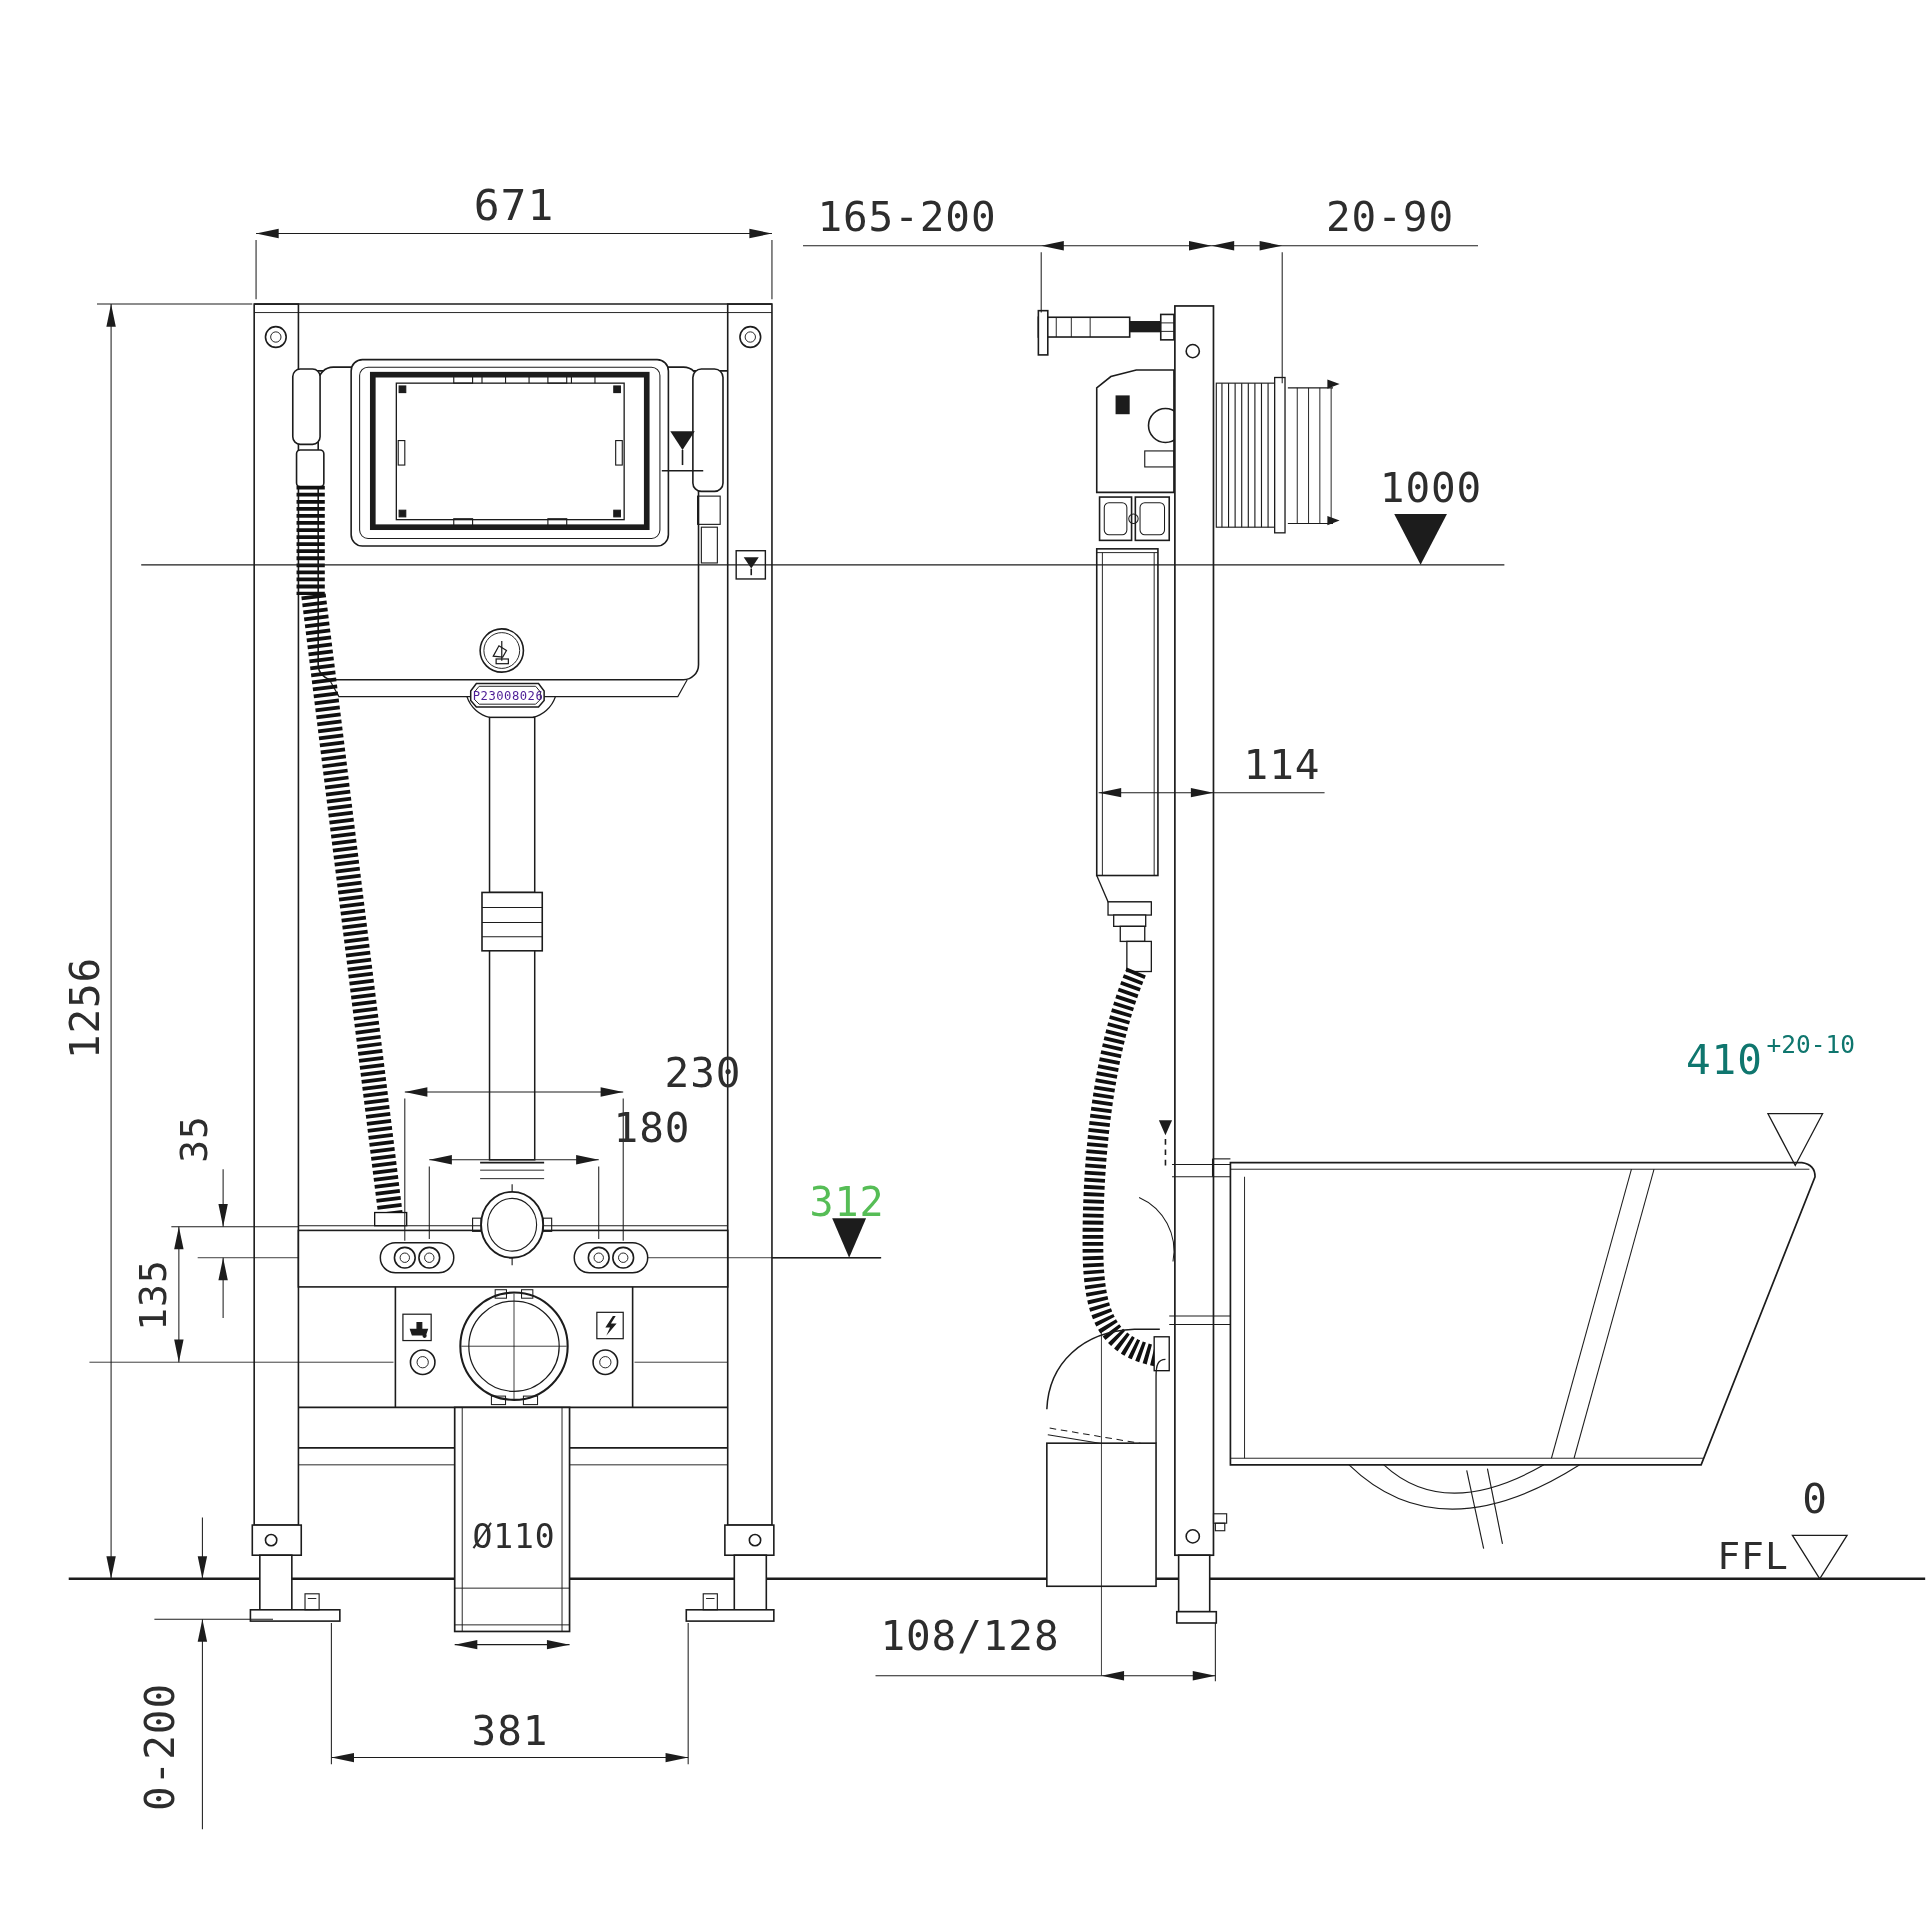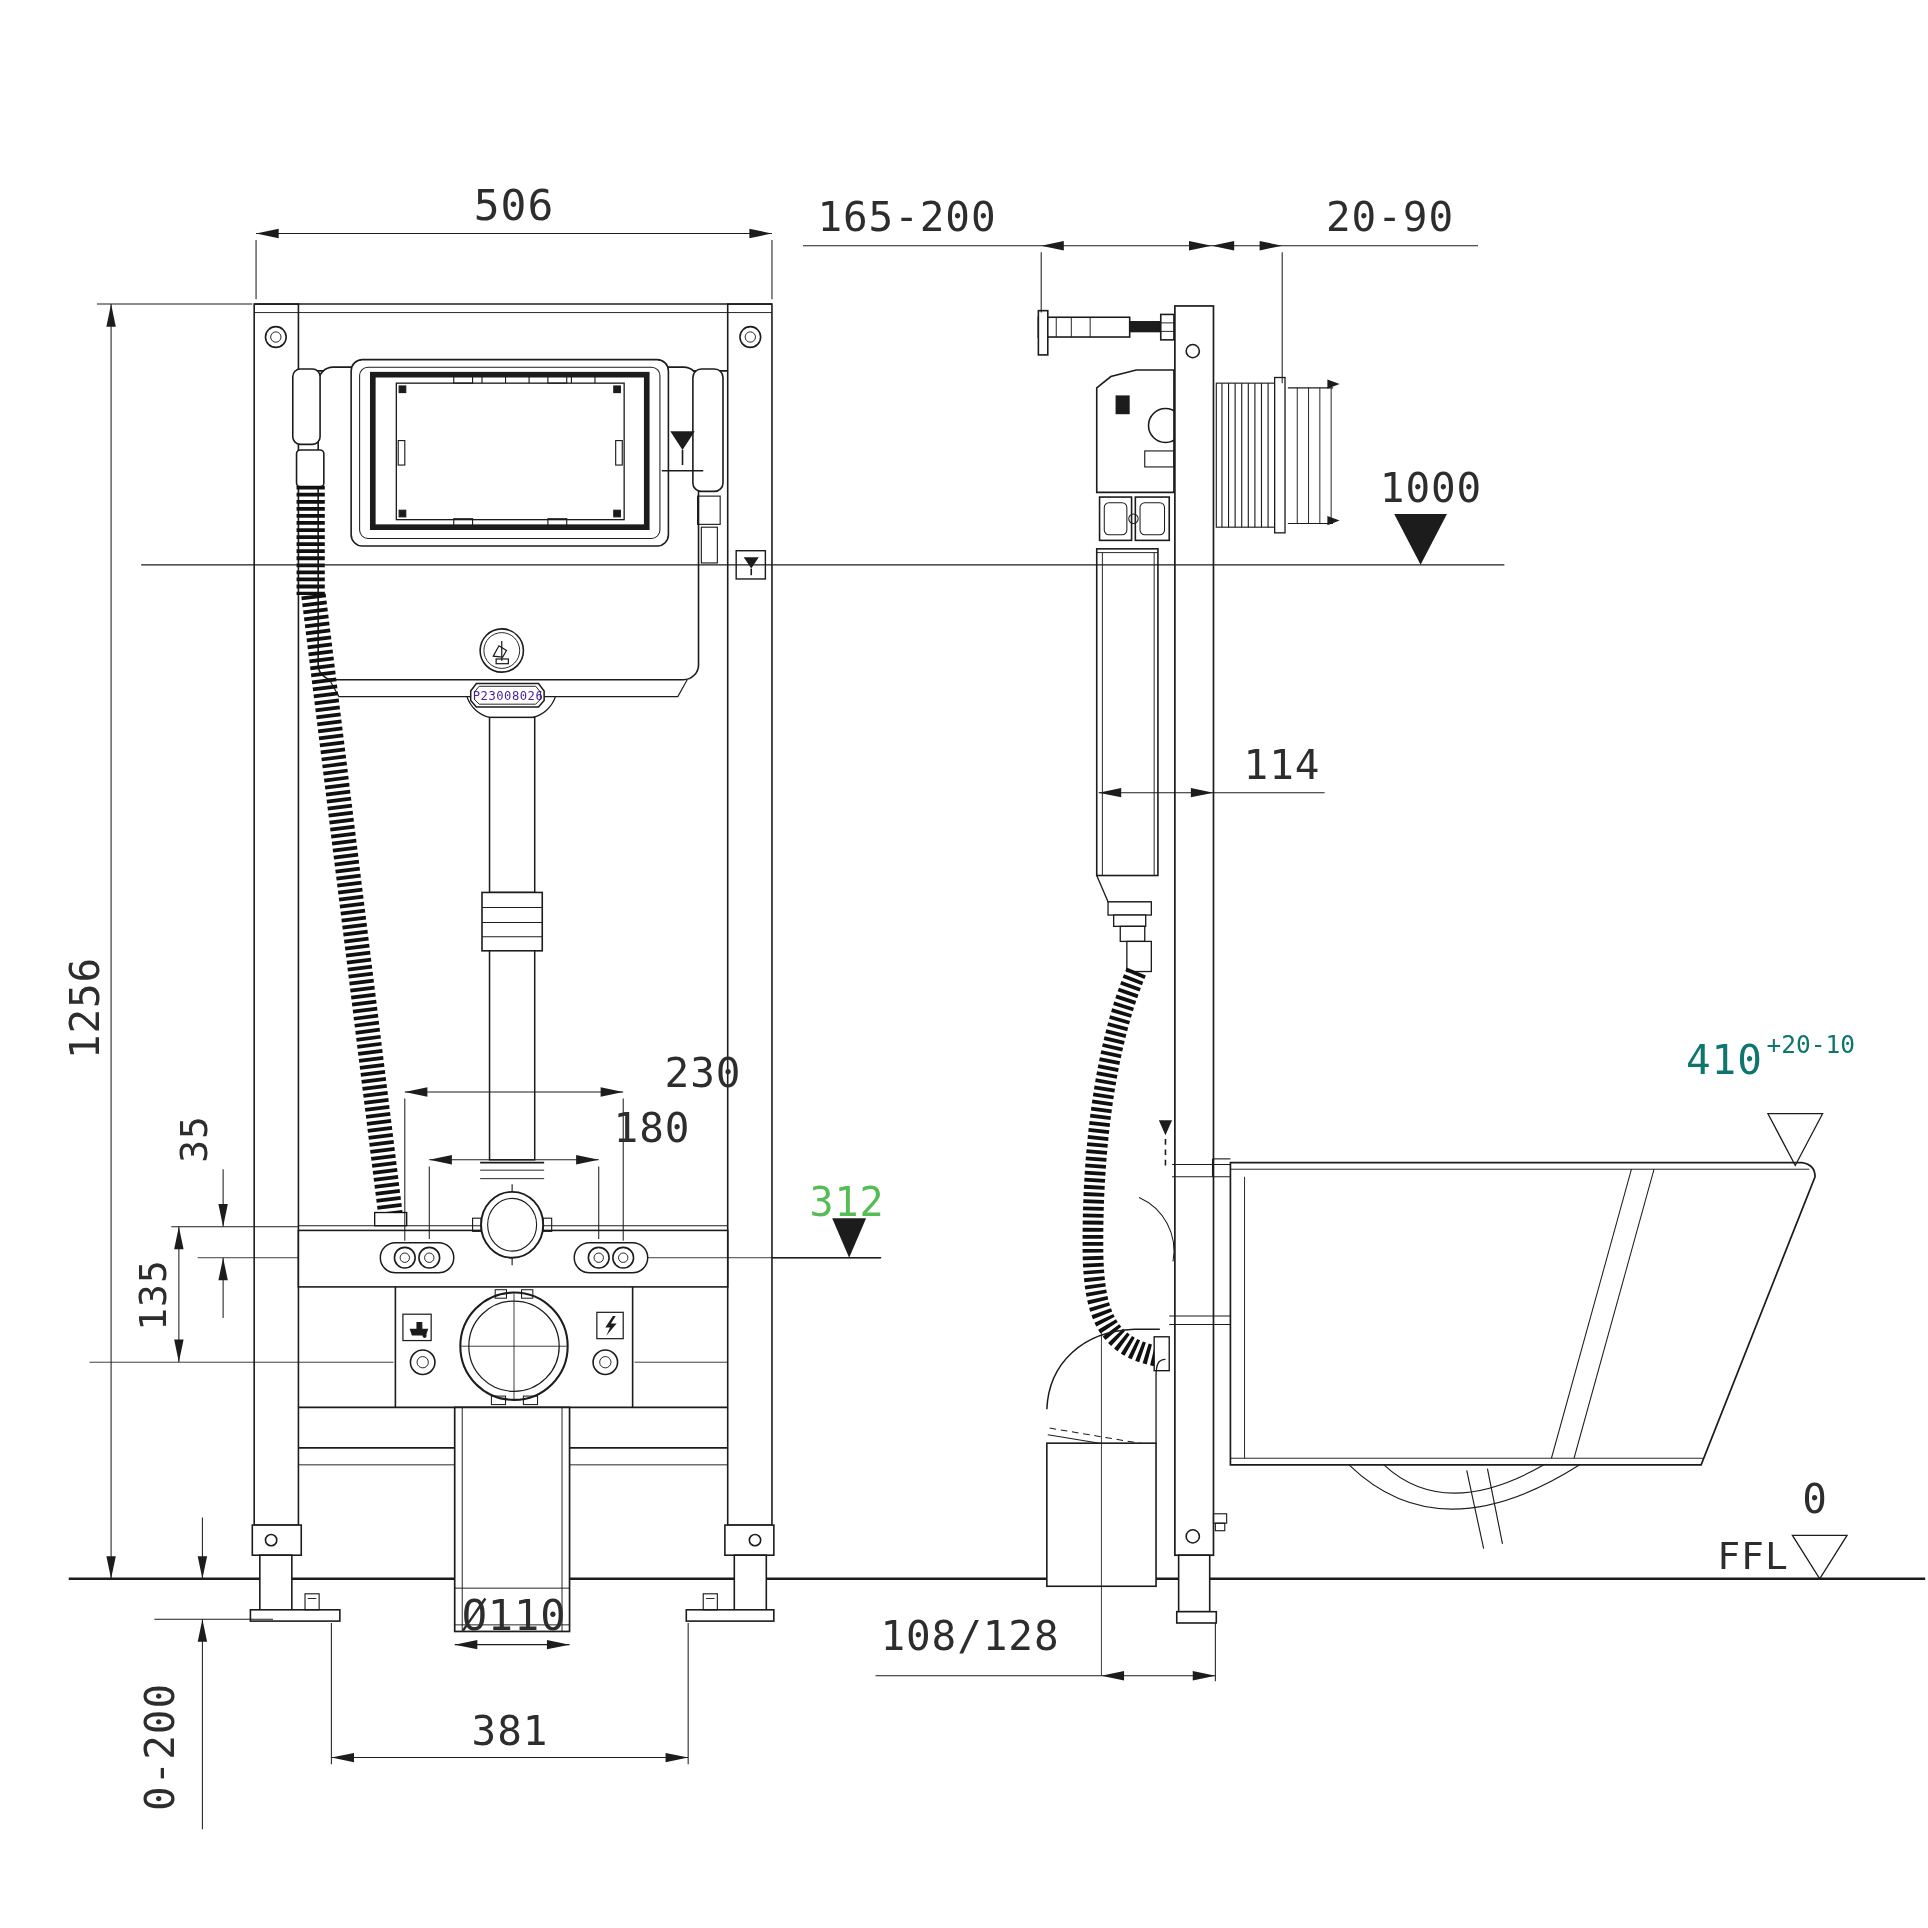--- a/index.html
+++ b/index.html
@@ -430,39 +430,39 @@
         <line x1="1291" y1="1724" x2="1291" y2="1786"></line>
         <line x1="1170" y1="1685" x2="1170" y2="1780" stroke-width="0.9"></line>
         <line x1="930" y1="1780" x2="1291" y2="1780"></line>
         <polygon points="1170,1780 1194,1775 1194,1785" fill="#1c1c1c" stroke="none"></polygon>
         <polygon points="1291,1780 1267,1775 1267,1785" fill="#1c1c1c" stroke="none"></polygon>
       </g>
     </g>
   </g>
 </svg>
 
-<div class="lbl" style="left:514px;top:205px;font-size:43px">506</div>
+<div class="lbl" style="left:514px;top:205px;font-size:43px">671</div>
 <div class="lbl" style="left:907px;top:217px">165-200</div>
 <div class="lbl" style="left:1390px;top:217px">20-90</div>
 <div class="lbl" style="left:1431px;top:488px">1000</div>
 <div class="lbl rot" style="left:85px;top:1008px">1256</div>
 <div class="lbl" style="left:1282px;top:765px">114</div>
 <div class="lbl" style="left:703px;top:1073px">230</div>
 <div class="lbl" style="left:652px;top:1128px">180</div>
 <div class="lbl rot small" style="left:194px;top:1139px">35</div>
 <div class="lbl rot small" style="left:153px;top:1295px">135</div>
 <div class="lbl green" style="left:847px;top:1202px;font-size:40px">312</div>
 <div class="tolwrap" style="left:1686px;top:1040px">
   <span class="main">410</span>
   <span class="stack">
     <span>+20</span>
     <span>-10</span>
   </span>
 </div>
 <div class="lbl" style="left:1815px;top:1499px">0</div>
 <div class="lbl big" style="left:1753px;top:1556px">FFL</div>
 <div class="lbl rot" style="left:160px;top:1747px">0-200</div>
-<div class="lbl" style="left:514px;top:1616px;font-size:42px">Ø110</div>
+<div class="lbl" style="left:514px;top:1536px;font-size:33px">Ø110</div>
 <div class="lbl" style="left:510px;top:1731px">381</div>
 <div class="lbl" style="left:970px;top:1636px">108/128</div>
 <div class="lbl serial" style="left:508px;top:696px">P23008026</div>
 </div>
 
 
 </body></html>

